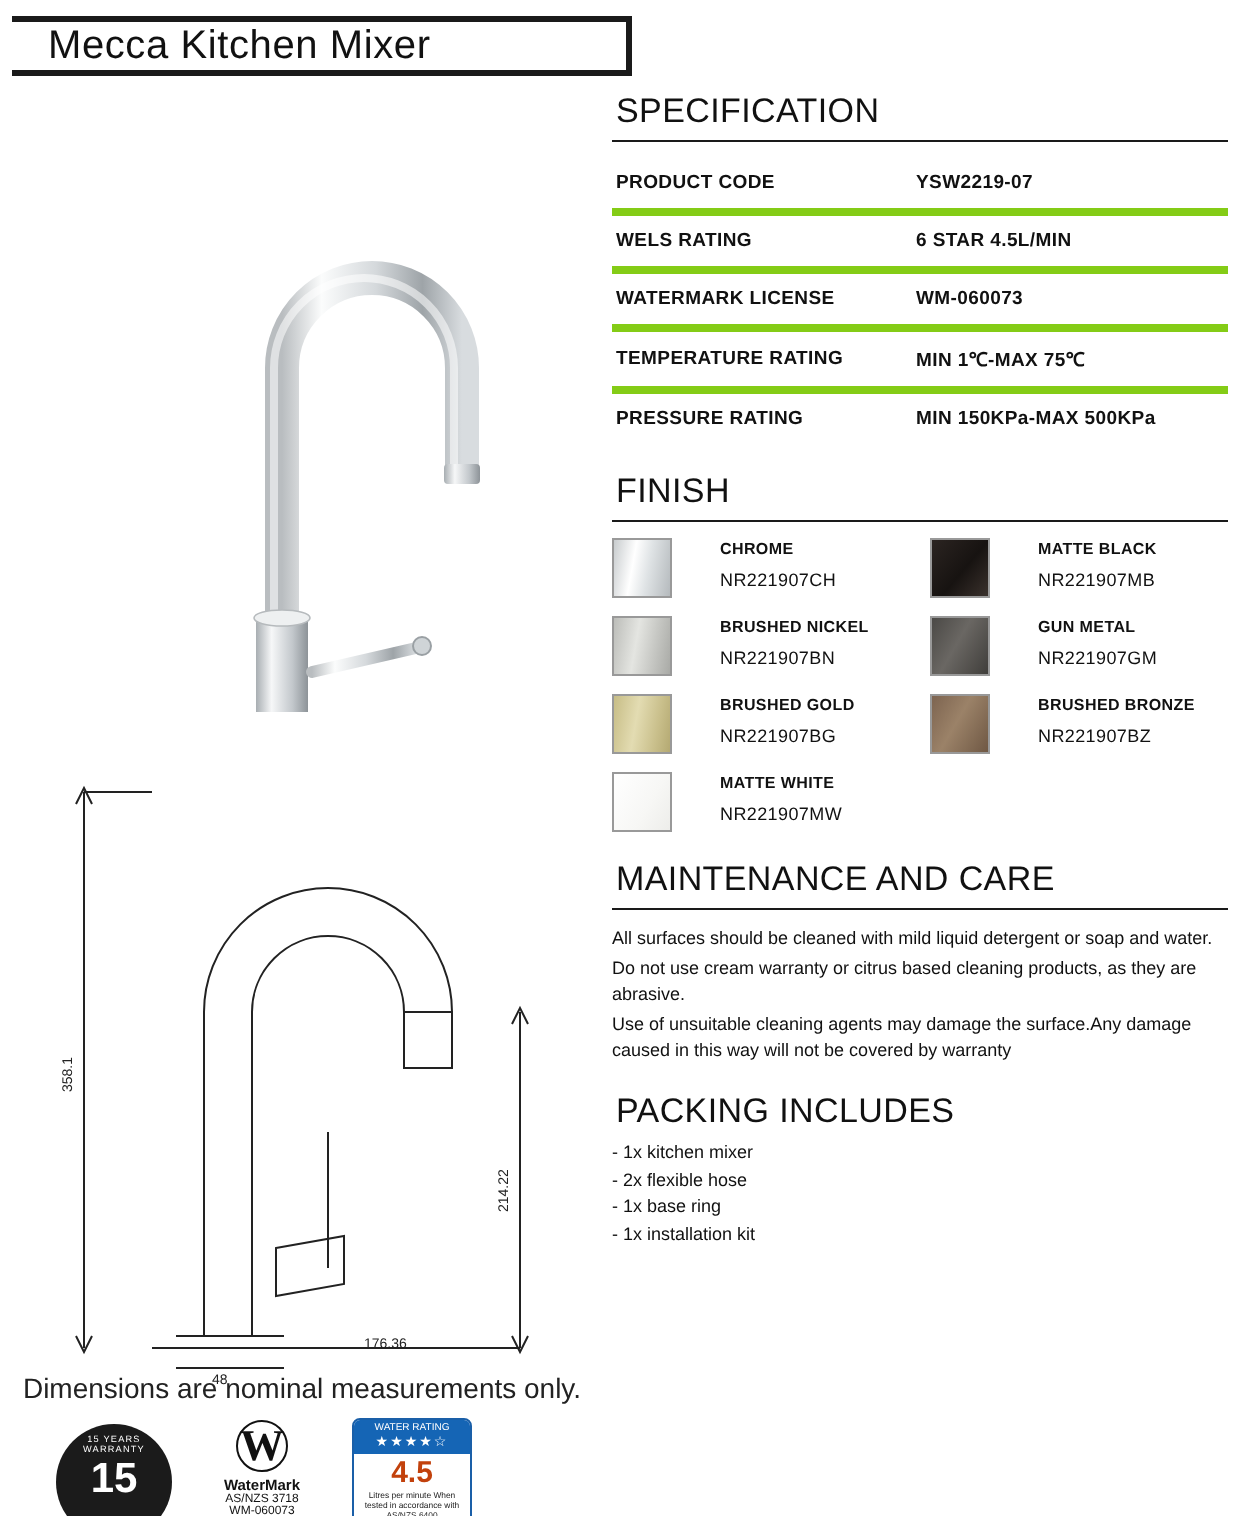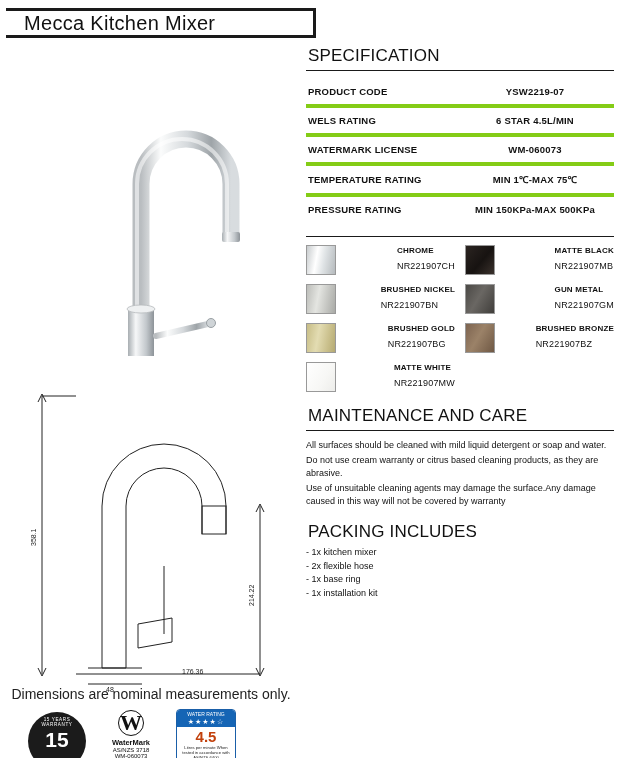--- a/index.html
+++ b/index.html
@@ -154,30 +154,30 @@
 
   .spec-table { width: 100%; border-collapse: collapse; }
   .spec-table td {
     font-size: 9.5px;
     padding: 7px 2px;
     border-bottom: 4px solid #84cc16;
     font-weight: bold;
     letter-spacing: .2px;
   }
   .spec-table tr:last-child td { border-bottom: none; }
-  .spec-table td.val { text-align: center; }
+  .spec-table td.val { text-align: left; }
 
   
   .finish-grid {
     display: grid;
     grid-template-columns: 1fr 1fr;
     gap: 9px 10px;
     margin-top: 4px;
   }
-  .finish-item { display: flex; gap: 8px; align-items: flex-start; justify-content: space-between; }
+  .finish-item { display: flex; gap: 24px; align-items: flex-start; }
   .swatch {
     width: 30px; height: 30px;
     flex: 0 0 30px;
     border: 1px solid #999;
   }
   .finish-text { padding-top: 1px; }
   .finish-name { font-size: 8px; font-weight: bold; letter-spacing: .2px; }
   .finish-code { font-size: 9px; margin-top: 6px; letter-spacing: .2px; }
 
   .care-text {
@@ -317,20 +317,21 @@
         <td class="val">MIN 1℃-MAX 75℃</td>
       </tr>
       <tr>
         <td>PRESSURE RATING</td>
         <td class="val">MIN 150KPa-MAX 500KPa</td>
       </tr>
     </tbody>
   </table>
 
   <div class="blk">
+    <h2 class="sec-title">FINISH</h2>
     <hr class="rule">
     <div class="finish-grid">
 
       <div class="finish-item">
         <div class="swatch" style="background:linear-gradient(100deg,#c8ccce 0%,#ffffff 35%,#dfe3e5 60%,#b5babd 100%)"></div>
         <div class="finish-text">
           <div class="finish-name">CHROME</div>
           <div class="finish-code">NR221907CH</div>
         </div>
       </div>

